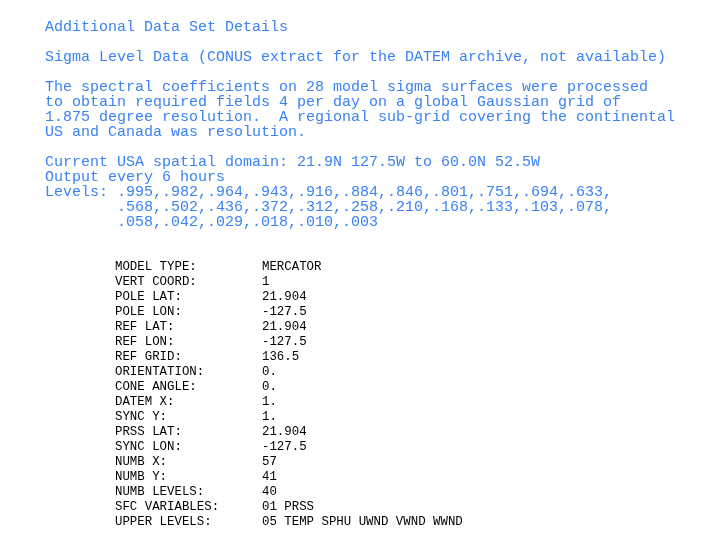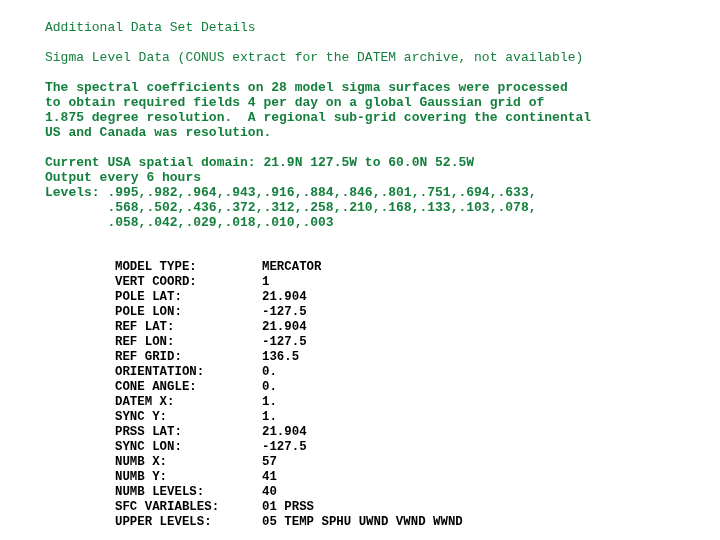--- a/index.html
+++ b/index.html
@@ -25,35 +25,34 @@
 
   .doc {
     position: absolute;
     left: 45px;
     top: 20px;
     width: 665px;
   }
 
   .line {
     white-space: pre;
-    font-size: 13px;
+    font-size: 15px;
     line-height: 15px;
-    color: #15803d;
+    color: #3b82f6;
     min-height: 15px;
   }
 
   .spacer {
     height: 15px;
     line-height: 15px;
   }
 
   
   .indent {
     padding-left: 70px;
-    font-weight: bold;
   }
 
   .block {
     margin: 0;
     padding: 0;
   }
 
   
   .param-table {
     border-collapse: collapse;
@@ -65,21 +64,20 @@
   .param-table td {
     padding: 0;
     margin: 0;
     height: 15px;
     line-height: 15px;
     vertical-align: top;
     white-space: pre;
     font-size: 12.4px;
     font-family: "Liberation Mono", "DejaVu Sans Mono", monospace;
     color: #000000;
-    font-weight: bold;
   }
   .param-label {
     width: 147px;
   }
   .param-value {
     width: auto;
   }
 </style>
 </head>
 <body>

